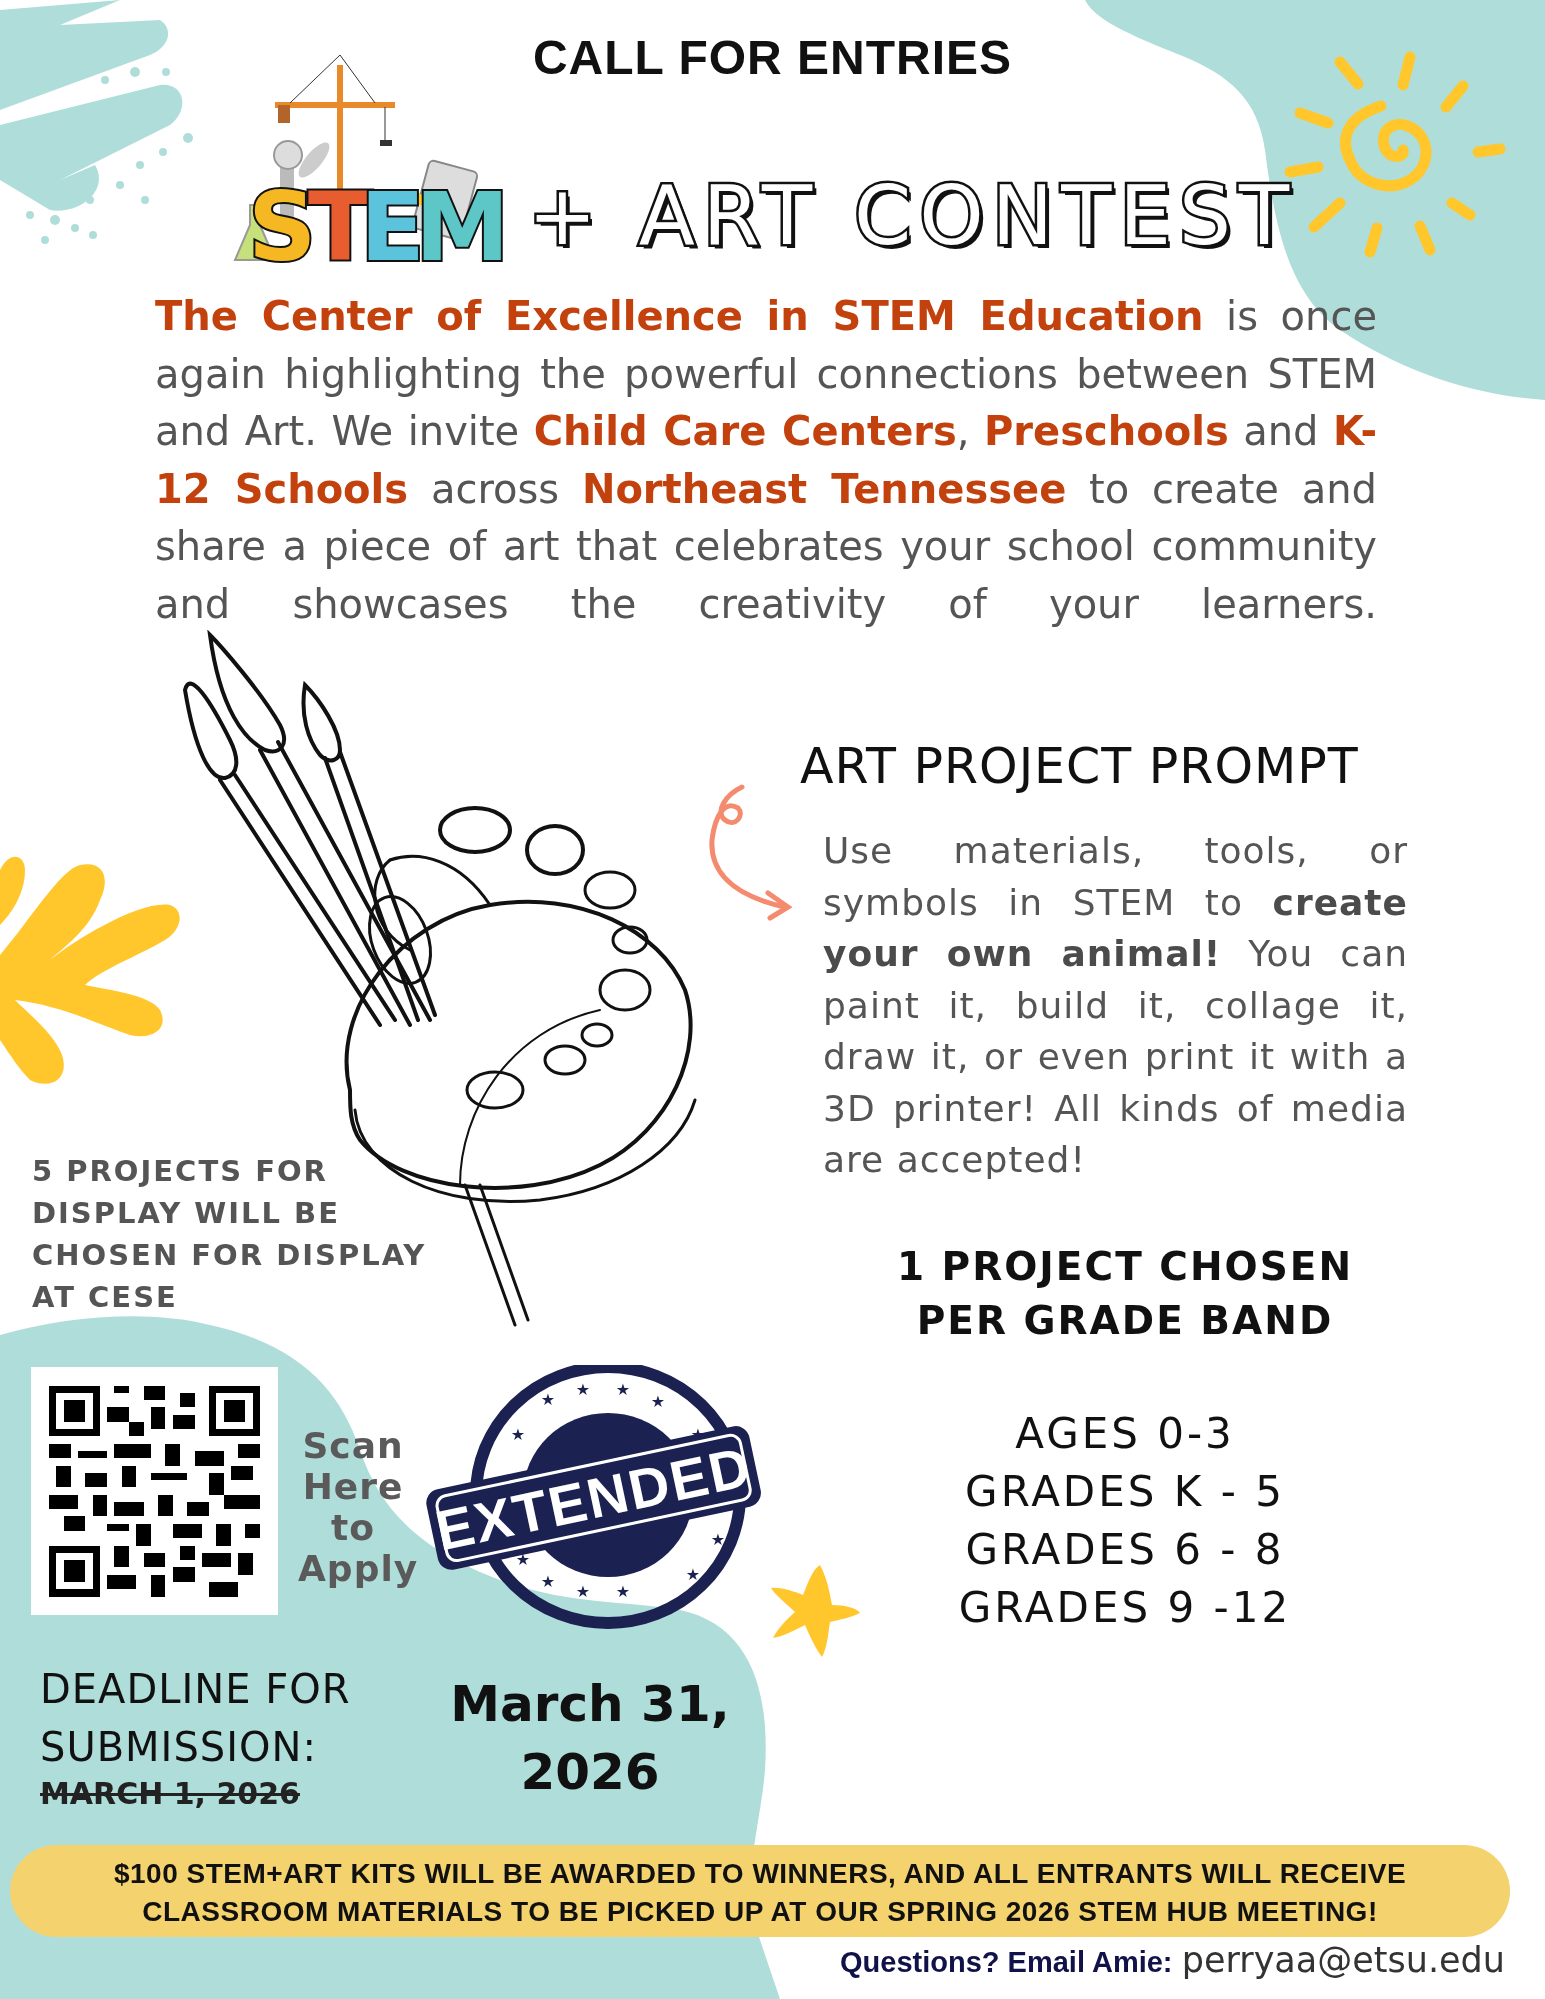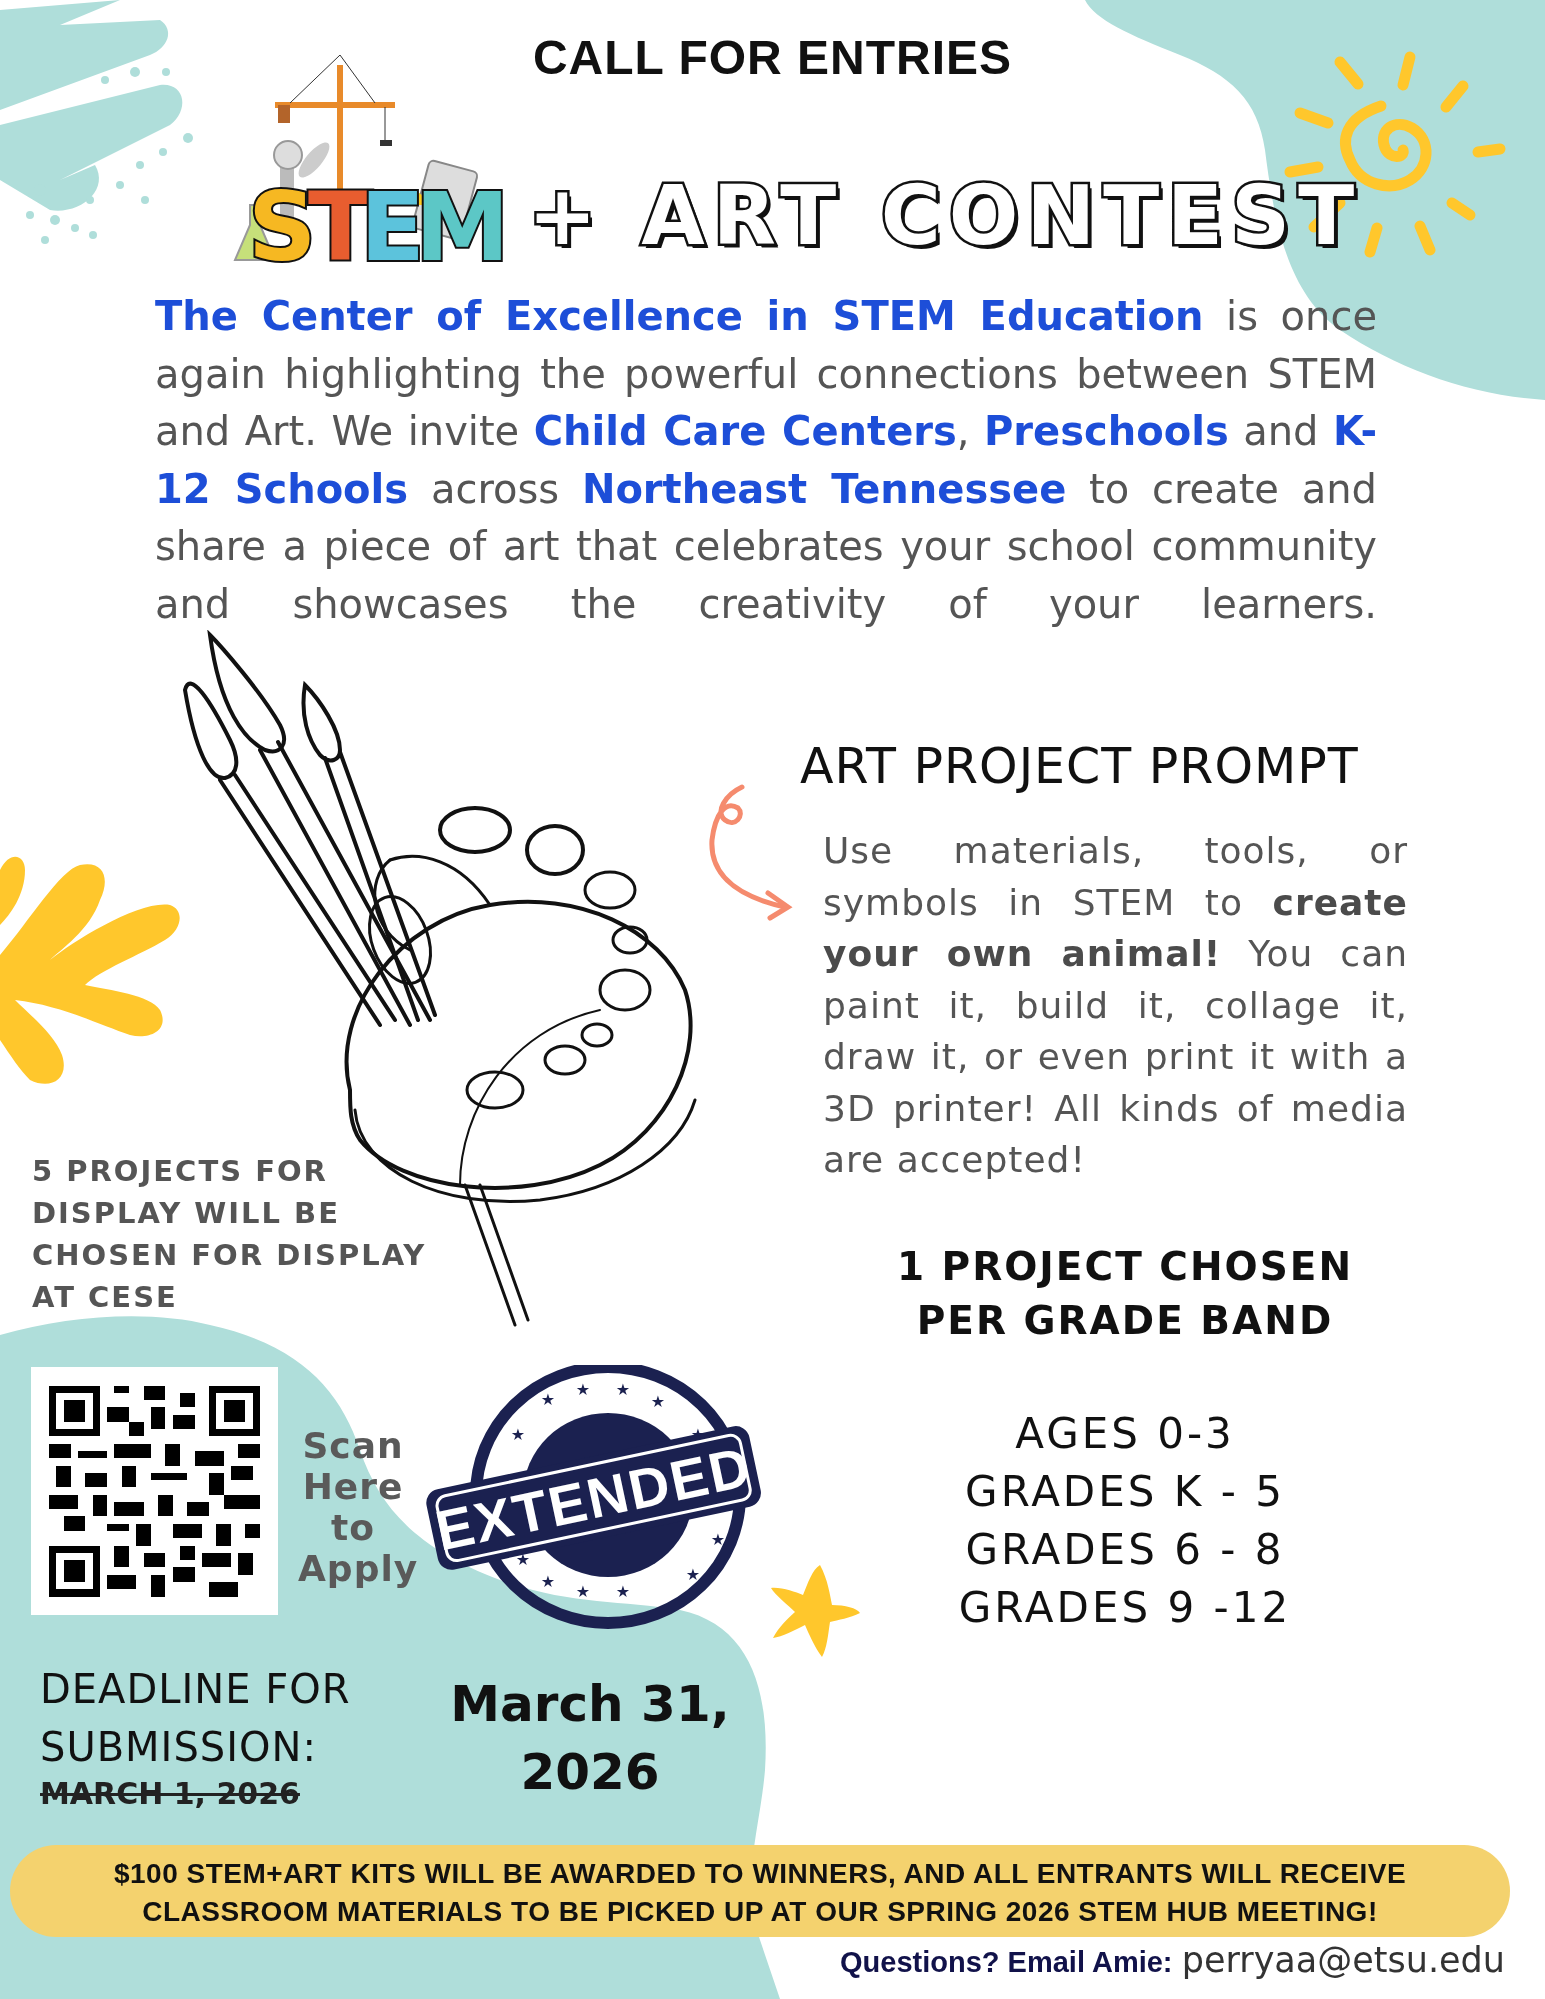--- a/index.html
+++ b/index.html
@@ -4,26 +4,26 @@
 <style>
   html, body { margin:0; padding:0; }
   body { width:1545px; height:1999px; position:relative; overflow:hidden; background:#ffffff; font-family:"DejaVu Sans", sans-serif; }
   .abs { position:absolute; }
   .teal { fill:#afdeda; }
   .yellow { fill:#ffc72c; }
 
   #headline { left:0; width:1545px; top:30px; text-align:center; font-family:"Liberation Sans", sans-serif; font-weight:bold; font-size:48px; color:#111; letter-spacing:1px; }
   #title-row { left:230px; top:140px; height:130px; width:1060px; }
   #stem-logo { left:0; top:-85px; width:290px; height:215px; }
-  #contest-title { left:298px; top:28px; font-family:"DejaVu Sans", sans-serif; font-weight:bold; font-size:82px; color:#fff; letter-spacing:8px;
+  #contest-title { left:298px; top:28px; font-family:"DejaVu Sans", sans-serif; font-weight:normal; font-size:82px; color:#fff; letter-spacing:8px;
     -webkit-text-stroke:5px #111; paint-order:stroke fill; text-shadow:4px 4px 0 #111; white-space:nowrap; }
 
   #intro { left:155px; top:288px; width:1222px; font-size:40px; line-height:57.5px; color:#555; text-align:justify; text-align-last:justify; font-family:"DejaVu Sans", sans-serif; }
   #intro p { margin:0; }
-  #intro b { color:#1d4ed8; }
+  #intro b { color:#c2410c; }
 
   #prompt-heading { left:800px; top:738px; font-family:"DejaVu Sans", sans-serif; font-weight:normal; font-size:49px; color:#111; letter-spacing:1px; }
   #prompt-text { left:823px; top:825px; width:585px; font-size:36px; line-height:51.5px; color:#555; text-align:justify; text-align-last:left; letter-spacing:1px; }
   #prompt-text b { color:#4b4b4b; }
 
   #display-note { left:32px; top:1150px; font-weight:bold; font-size:29px; line-height:42px; color:#555; letter-spacing:2px; }
   #grade-heading { left:850px; top:1240px; width:550px; text-align:center; font-weight:bold; font-size:39px; line-height:54px; color:#111; letter-spacing:2px; }
   #grade-list { left:850px; top:1405px; width:550px; text-align:center; font-size:42px; line-height:58px; color:#111; letter-spacing:3px; }
 
   #qr-box { left:31px; top:1367px; width:247px; height:248px; background:#fff; }

